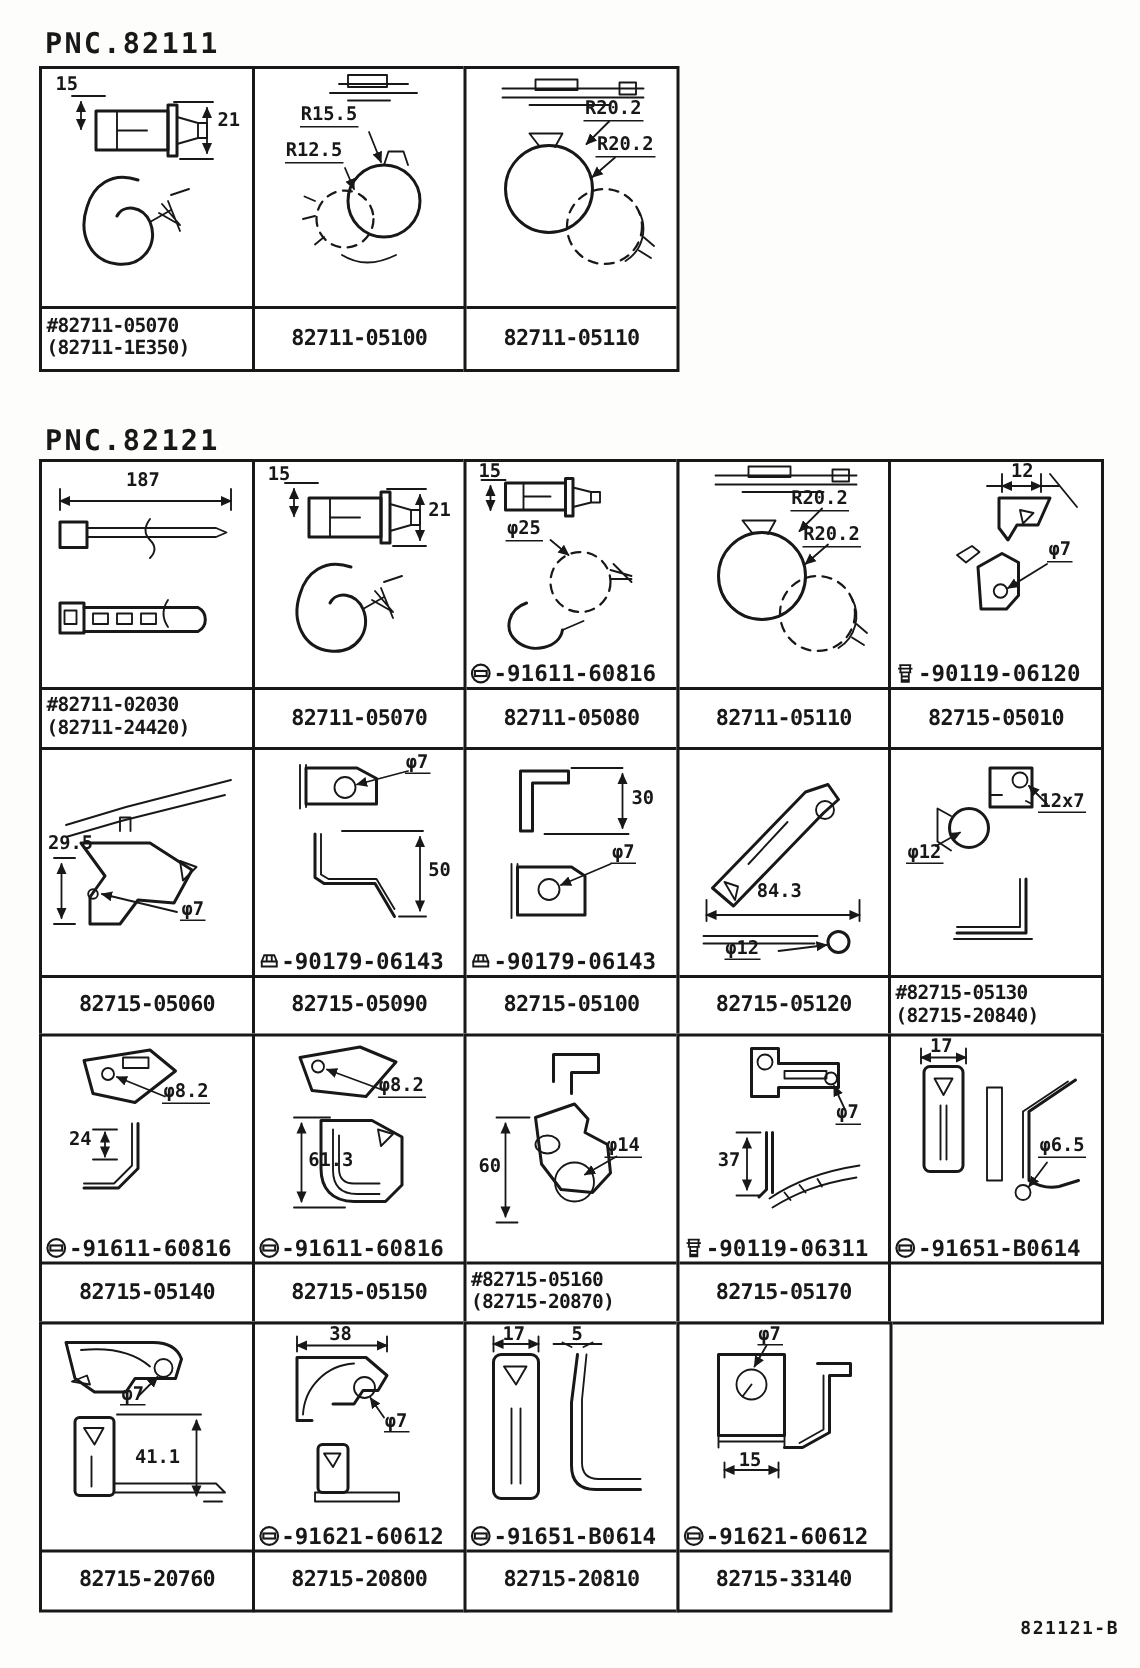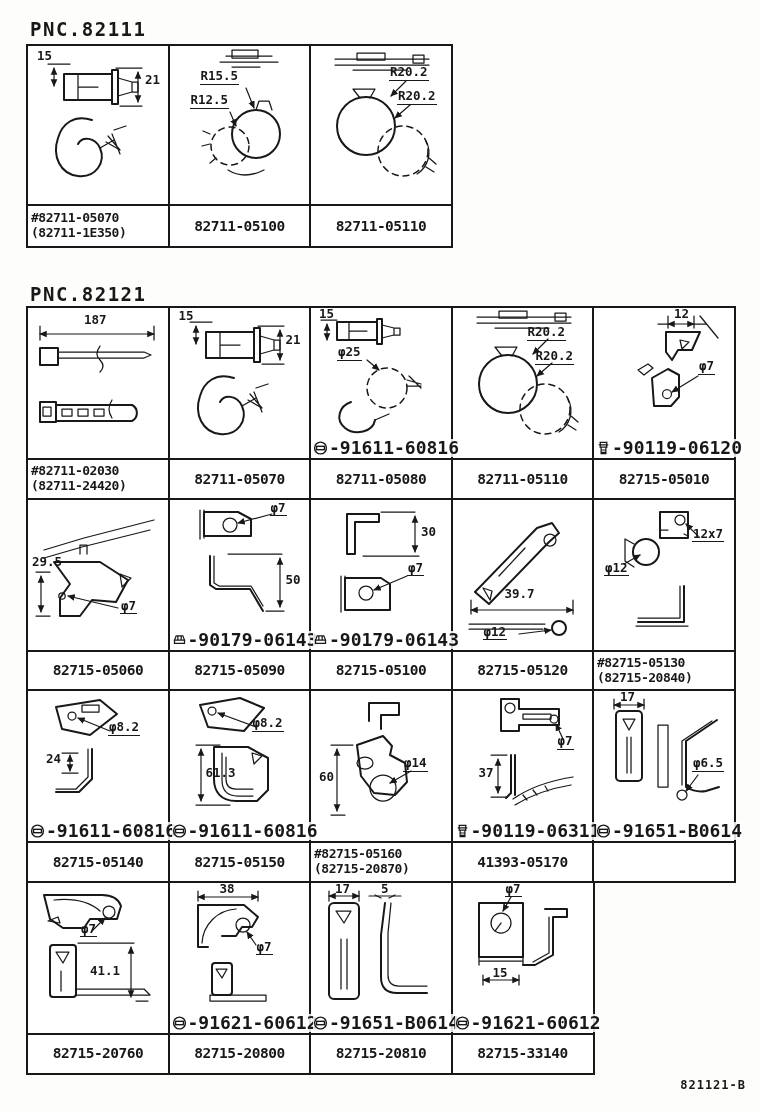--- a/index.html
+++ b/index.html
@@ -14,22 +14,22 @@
   .fig{position:relative;height:150px;border-bottom:2.5px solid #181818;}
   .t1 .fig{height:158px;}
   .art{position:absolute;left:0;top:0;width:100%;height:100%;}
   .art *,.shapes *{stroke:#181818;fill:none;stroke-width:2;stroke-linecap:round;stroke-linejoin:round;}
   .art .thin,.shapes .thin{stroke-width:1.25;}
   .art .dash,.shapes .dash{stroke-width:1.5;stroke-dasharray:6 5;}
   .art .dl,.shapes .dl{stroke-width:1.2;}
   svg .arrow{fill:#181818;stroke:none;}
   .dim{position:absolute;font-size:12.5px;font-weight:700;white-space:nowrap;line-height:1;}
   .cl{border-bottom:1.8px solid #181818;padding:0 1px 1px 1px;}
-  .hw{position:absolute;left:2px;bottom:1px;display:flex;align-items:center;gap:1px;
-      font-size:18px;font-weight:700;white-space:nowrap;background:rgba(255,255,255,.85);line-height:1;}
+  .hw{position:absolute;left:2px;bottom:1px;display:flex;align-items:flex-end;gap:1px;
+      font-size:15px;font-weight:700;white-space:nowrap;background:rgba(255,255,255,.85);line-height:1;}
   .hw .icn{width:15px;height:16px;flex:0 0 auto;}
   .icn *{stroke:#181818;fill:none;stroke-width:1.5;}
   .label{height:38px;display:flex;flex-direction:column;justify-content:center;align-items:center;
          font-size:14.5px;font-weight:700;letter-spacing:-0.5px;line-height:1.15;}
   .t1 .label{height:40px;}
   .label.two{align-items:flex-start;padding-left:3px;font-size:13px;text-align:center;}
   .footer{position:absolute;right:14px;top:1078px;font-size:12px;font-weight:700;letter-spacing:1px;}
 </style>
 </head>
 <body>
@@ -306,21 +306,21 @@
           <svg class="art" viewBox="0 0 140 150">
             <path d="M22,92 L84,28 l15,-5 l7,10 l-10,9 L36,104 z"></path>
             <path class="thin" d="M46,76 l26,-28 M30,88 l9,3 l-2,9 z"></path>
             <circle class="thin" cx="97" cy="40" r="6"></circle>
             <path class="thin" d="M18,100 v14 M120,100 v14"></path>
             <path class="dl" marker-start="url(#ma)" marker-end="url(#ma)" d="M18,110 H120"></path>
             <path class="thin" d="M16,124 h76 M16,129 h74"></path>
             <circle cx="106" cy="128" r="7"></circle>
             <path class="dl" marker-end="url(#ma)" d="M66,134 l32,-4"></path>
           </svg>
-          <span class="dim" style="left:52px;top:88px">39.7</span>
+          <span class="dim" style="left:52px;top:88px">84.3</span>
           <span class="dim cl" style="left:30px;top:126px">φ12</span>
         </div>
         <div class="label">
           <span>82715-05120</span>
         </div>
       </div>
 
       <div class="cell">
         <div class="fig">
           <svg class="art" viewBox="0 0 140 150">
@@ -434,21 +434,21 @@
           <span class="dim cl" style="left:104px;top:44px">φ7</span>
           <span class="dim" style="left:26px;top:76px">37</span>
           <div class="hw">
             <svg class="icn" viewBox="0 0 16 20">
                 <path d="M3,3 h10 M2,6 h12 M3,9 h10 M4,3 v6 M12,3 v6 M5,9 v8 h6 v-8 M5,12.5 h6 M5,15.5 h6"></path>
               </svg>
             <span>-90119-06311</span>
           </div>
         </div>
         <div class="label">
-          <span>41393-05170</span>
+          <span>82715-05170</span>
         </div>
       </div>
 
       <div class="cell">
         <div class="fig">
           <svg class="art" viewBox="0 0 140 150">
             <path class="thin" d="M20,8 v10 M50,8 v10"></path>
             <path class="dl" marker-start="url(#ma)" marker-end="url(#ma)" d="M20,14 H50"></path>
             <rect x="22" y="20" width="26" height="70" rx="4"></rect>
             <path class="thin" d="M29,28 h12 l-6,11 z M33,46 v36 M37,46 v36"></path>

